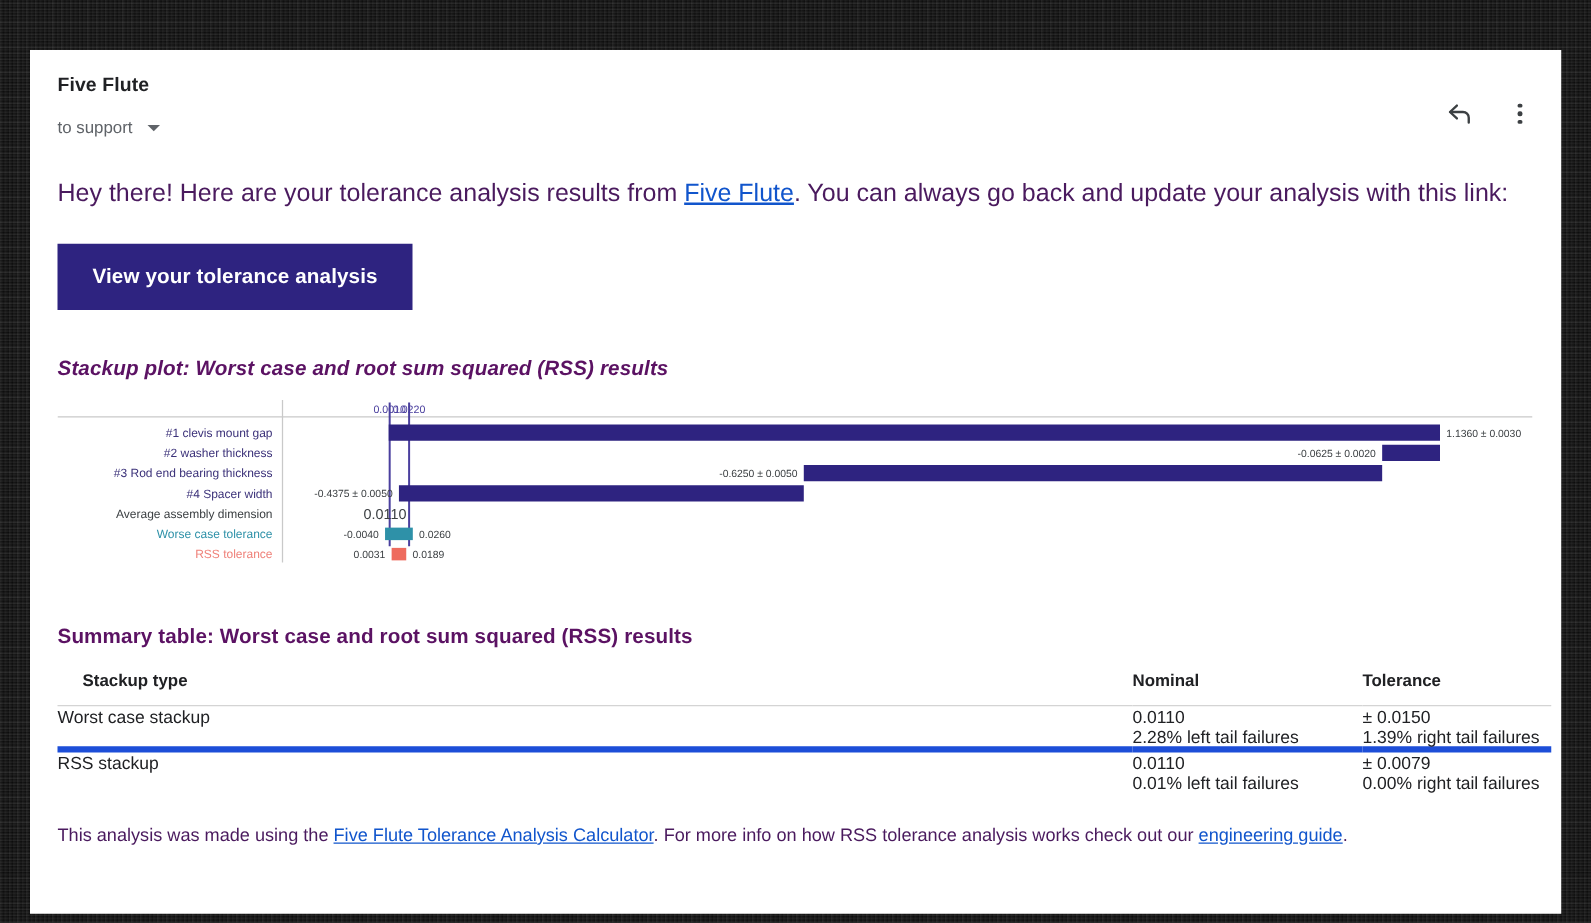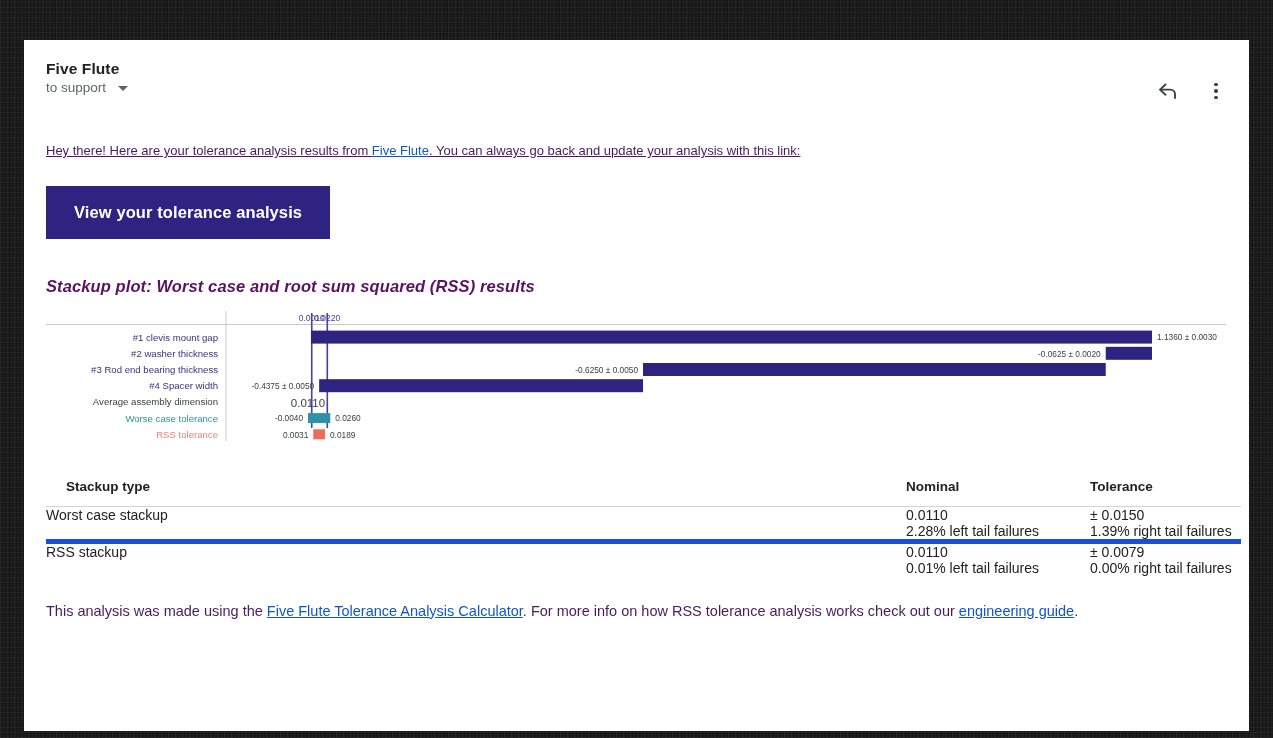--- a/index.html
+++ b/index.html
@@ -48,21 +48,21 @@
     height: 74px;
     box-sizing: border-box;
   }
   .sender-name {
     font-size: 15.5px;
     font-weight: bold;
     color: #202124;
     letter-spacing: .1px;
   }
   .recipient-row {
-    margin-top: 2px;
+    margin-top: 16px;
     display: flex;
     align-items: center;
     gap: 12px;
   }
   .recipient-text {
     font-size: 13.5px;
     color: #5f6368;
   }
   .caret {
     width: 0; height: 0;
@@ -88,25 +88,24 @@
   .icon-btn svg { display: block; }
   .kebab { display:flex; flex-direction:column; gap:3px; align-items:center; }
   .kebab i { width: 3.5px; height: 3.5px; border-radius: 50%; background: #3c4043; display:block; }
 
   
   .mail-body {
     padding: 0 24px 0 22px;
     color: #4b185e;
   }
   .intro {
-    font-size: 13px;
+    font-size: 20px;
     color: #4a1a5e;
     line-height: 1.35;
     margin-top: 28px;
-    text-decoration: underline;
   }
   a.link {
     color: #1155cc;
     text-decoration: underline;
   }
   .cta {
     display: inline-block;
     margin-top: 26px;
     background: #2e2380;
     color: #ffffff;
@@ -248,20 +247,21 @@
               <text x="289.2482394366197" y="110.3" text-anchor="start" font-size="8.3" fill="#3c4043" font-family="&quot;Liberation Sans&quot;, sans-serif">0.0260</text>
               <text x="172" y="126.69999999999999" text-anchor="end" font-size="9.6" fill="#ef8179" font-family="&quot;Liberation Sans&quot;, sans-serif">RSS tolerance</text>
               <rect x="267.2949823943662" y="118.29999999999998" width="11.697007042253574" height="10" fill="#ee6b5e"></rect>
               <text x="262.2949823943662" y="126.49999999999999" text-anchor="end" font-size="8.3" fill="#3c4043" font-family="&quot;Liberation Sans&quot;, sans-serif">0.0031</text>
               <text x="283.99198943661975" y="126.49999999999999" text-anchor="start" font-size="8.3" fill="#3c4043" font-family="&quot;Liberation Sans&quot;, sans-serif">0.0189</text>
             </g>
         </svg>
       </div>
 
       
+      <div class="table-title">Summary table: Worst case and root sum squared (RSS) results</div>
 
       <table class="summary">
         <thead>
           <tr>
             <th class="c0">Stackup type</th>
             <th class="c1">Nominal</th>
             <th class="c2">Tolerance</th>
           </tr>
         </thead>
         <tbody>

